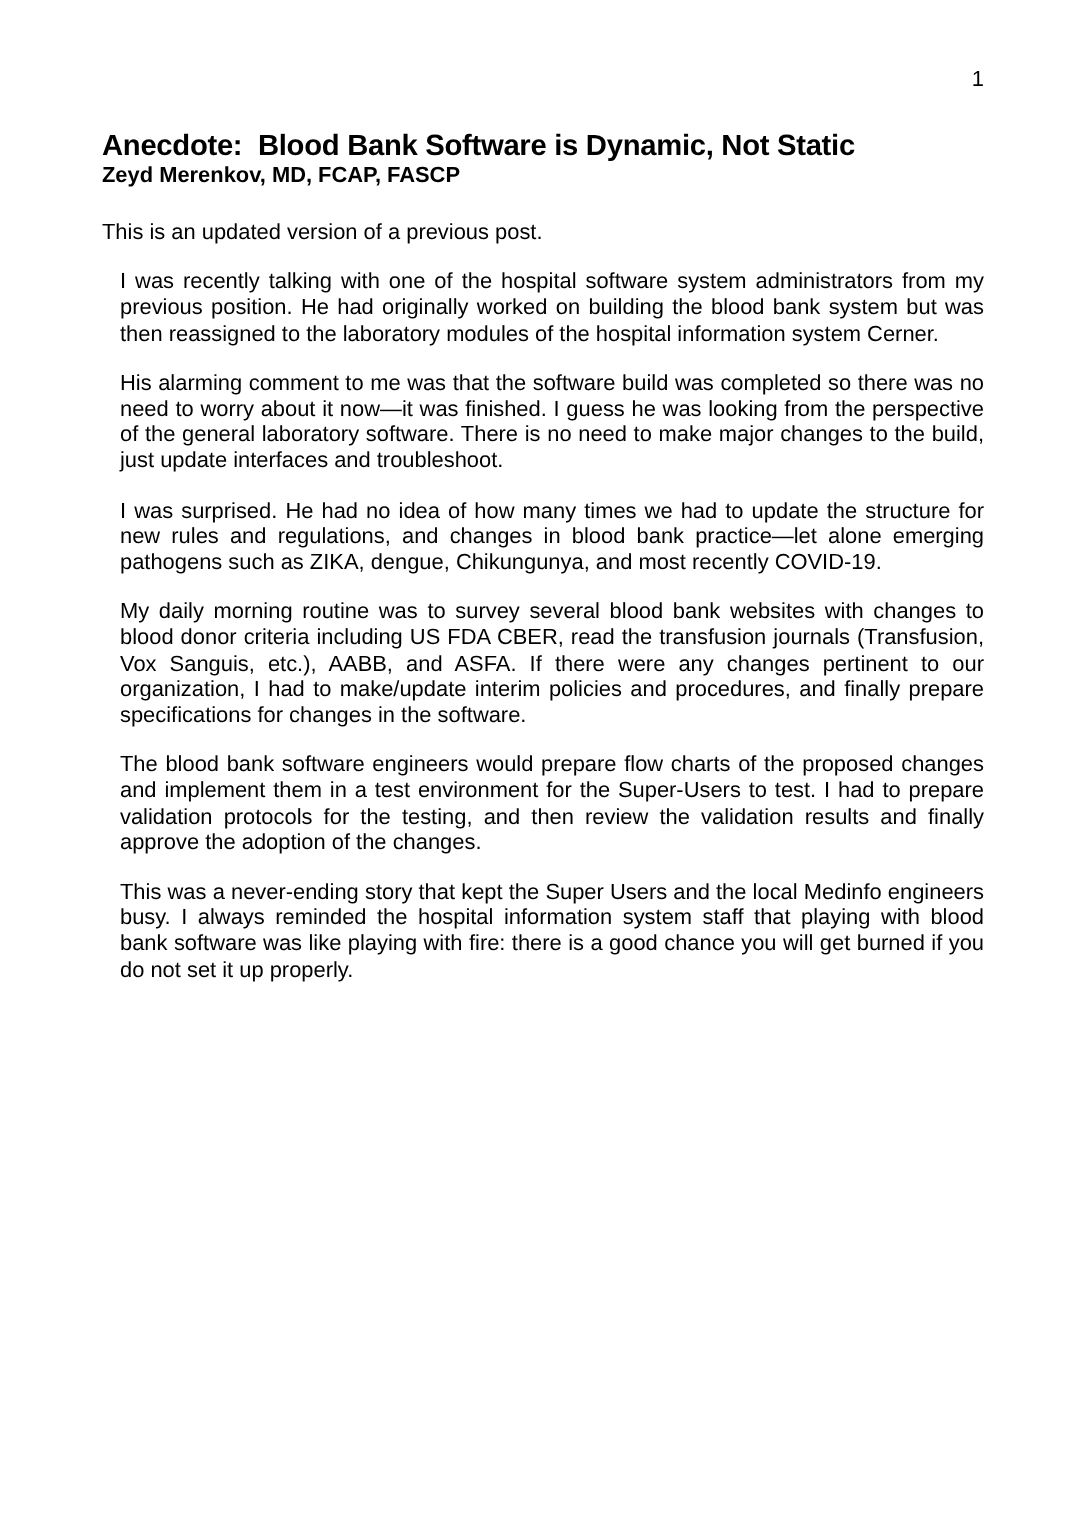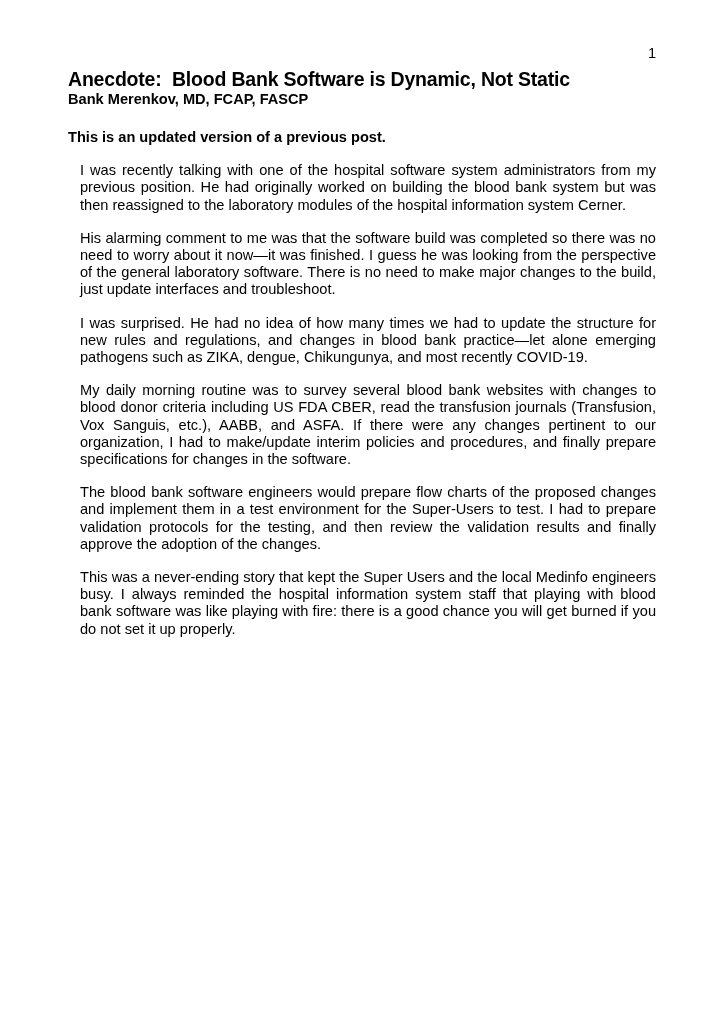--- a/index.html
+++ b/index.html
@@ -21,38 +21,38 @@
     top: 45px;
     right: 68px;
     font-size: 14.6px;
     line-height: 17px;
     text-align: right;
   }
   .content {
     position: absolute;
     left: 68px;
     right: 68px;
-    top: 68px;
+    top: 86px;
   }
   .doc-title {
     font-size: 19.5px;
     font-weight: bold;
     line-height: 22px;
     margin: 0;
     white-space: pre;
     letter-spacing: -0.2px;
   }
   .byline {
     font-size: 14.6px;
     font-weight: bold;
     line-height: 18px;
   }
   .note {
     font-size: 14.6px;
-    font-weight: bold;
+    font-weight: normal;
     line-height: 17.2px;
     margin: 21px 0 0 0;
   }
   .body-para {
     font-size: 14.6px;
     line-height: 17.2px;
     margin: 16px 0 0 12px;
     text-align: justify;
   }
 </style>
@@ -60,21 +60,21 @@
 <body>
 
 <div class="page">
 
   <div class="page-number">1</div>
 
   <div class="content">
 
     <h1 class="doc-title">Anecdote:  Blood Bank Software is Dynamic, Not Static</h1>
 
-    <div class="byline">Bank Merenkov, MD, FCAP, FASCP</div>
+    <div class="byline">Zeyd Merenkov, MD, FCAP, FASCP</div>
 
 
     <p class="note">This is an updated version of a previous post.</p>
 
     <p class="body-para">I was recently talking with one of the hospital software system administrators from my previous position.  He had originally worked on building the blood bank system but was then reassigned to the laboratory modules of the hospital information system Cerner.</p>
 
     <p class="body-para">His alarming comment to me was that the software build was completed so there was no need to worry about it now—it was finished.  I guess he was looking from the perspective of the general laboratory software.  There is no need to make major changes to the build, just update interfaces and troubleshoot.</p>
 
     <p class="body-para">I was surprised.  He had no idea of how many times we had to update the structure for new rules and regulations, and changes in blood bank practice—let alone emerging pathogens such as ZIKA, dengue, Chikungunya, and most recently COVID-19.</p>
 

